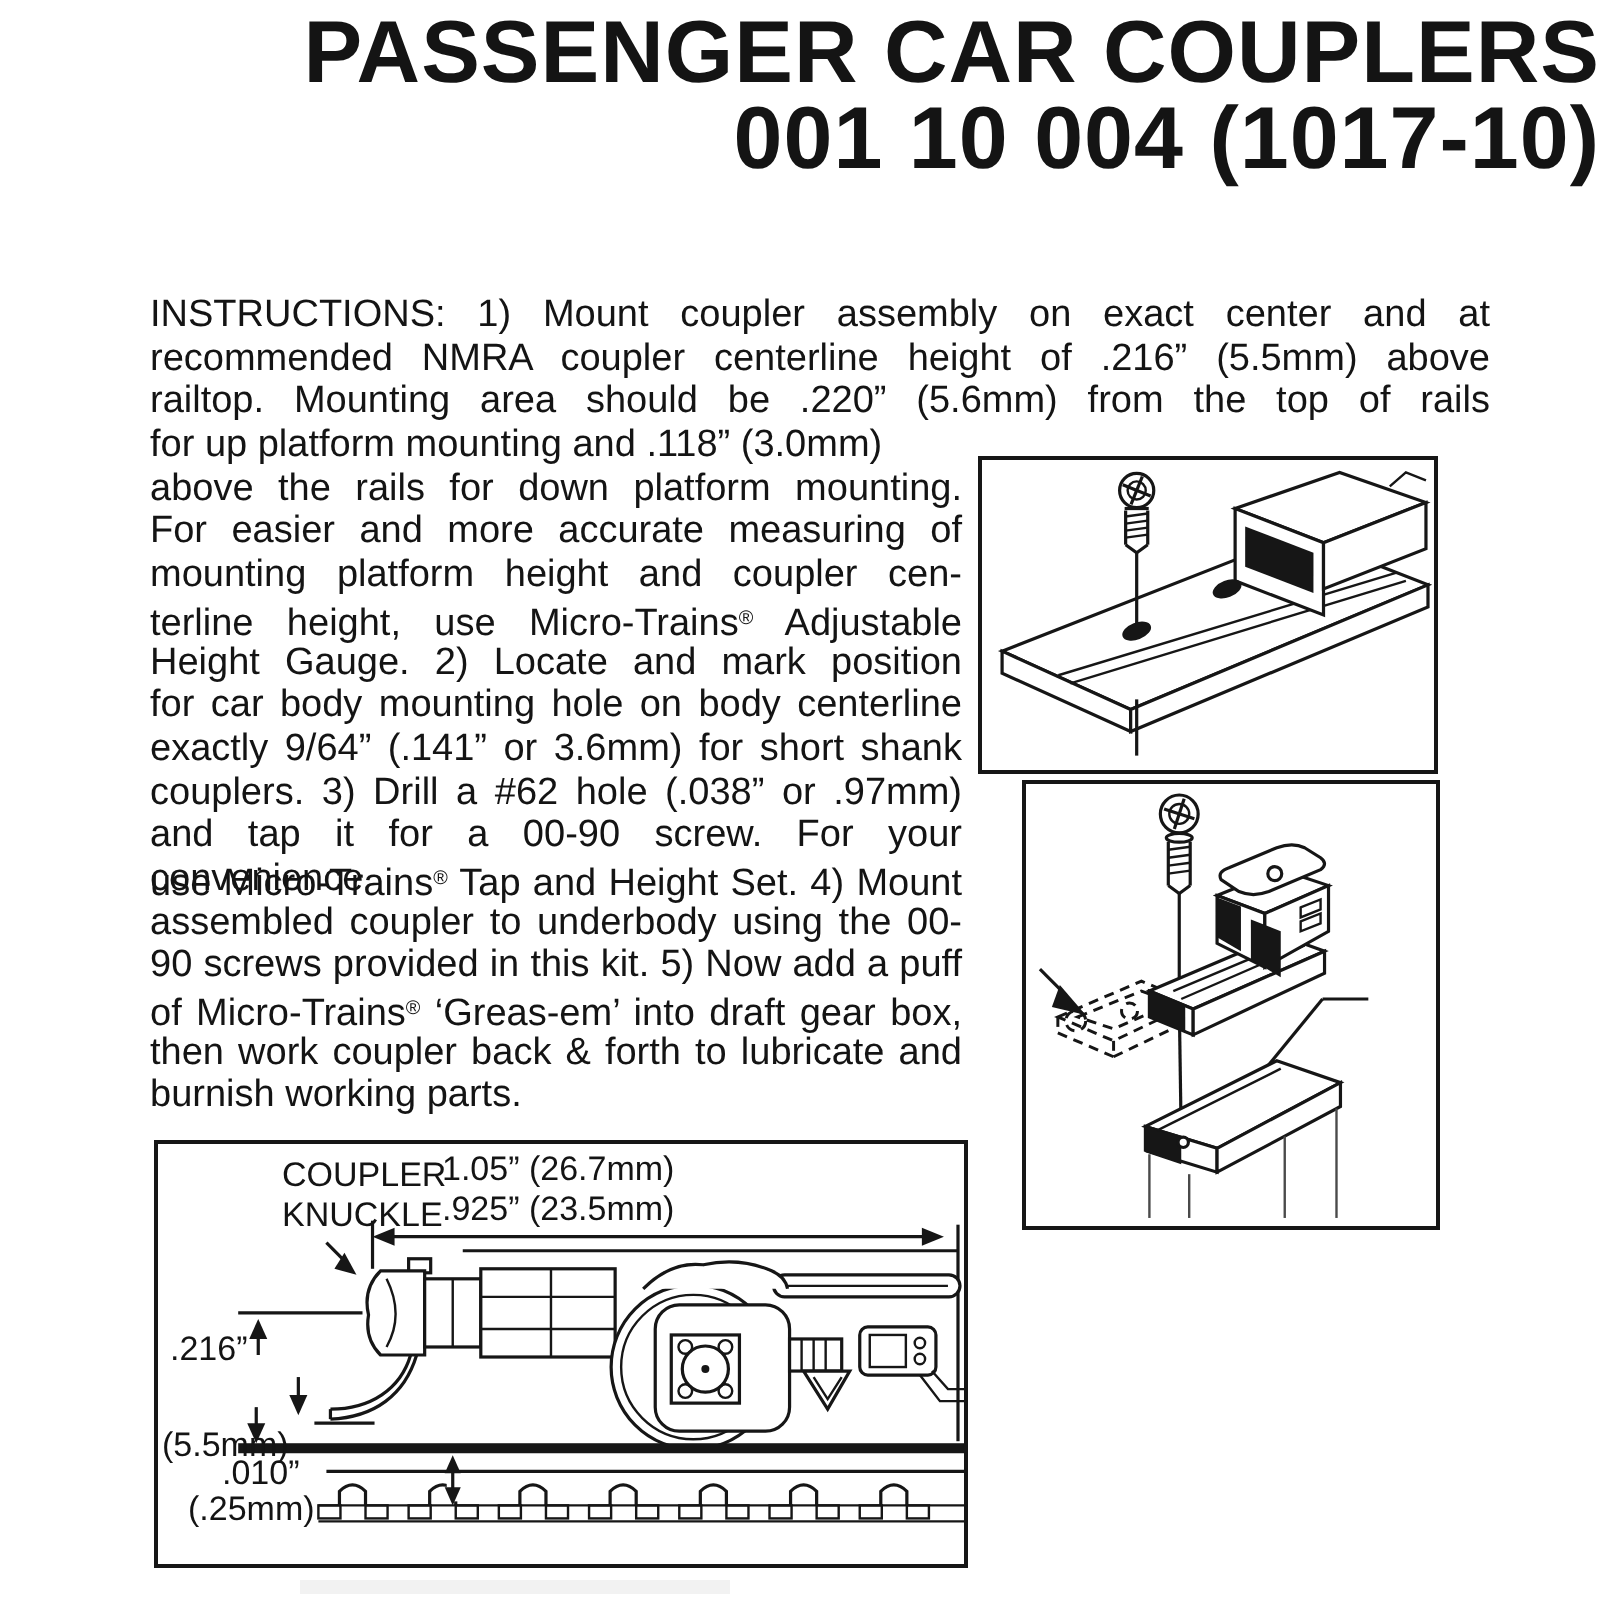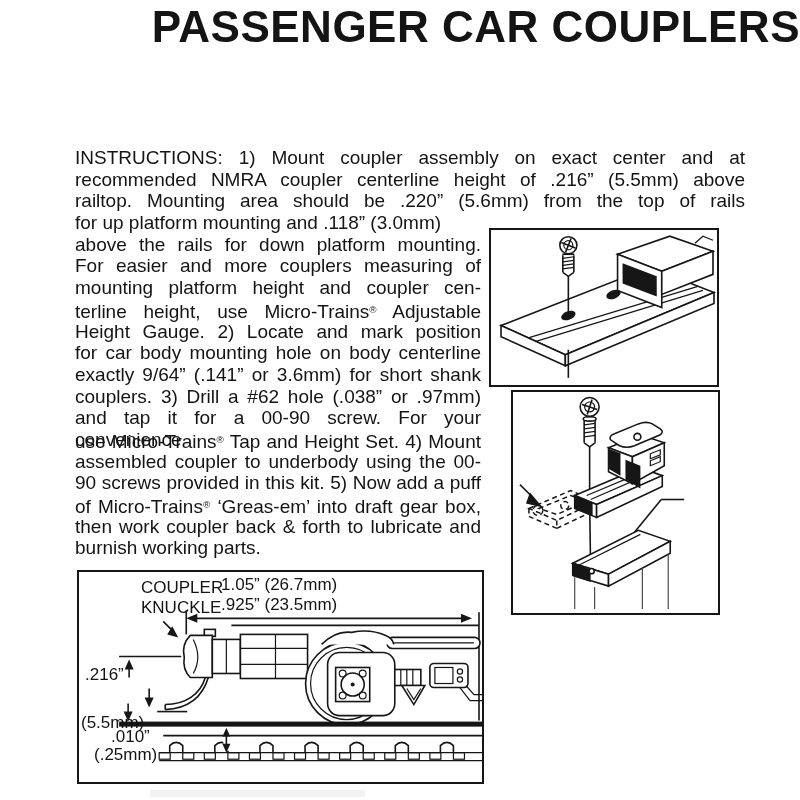--- a/index.html
+++ b/index.html
@@ -46,29 +46,30 @@
   svg .wfill{fill:#ffffff;stroke:#161616;stroke-width:1.6;}
   svg .kfill{fill:#161616;stroke:none;}
   svg .dash{stroke:#161616;stroke-width:1.5;fill:none;stroke-dasharray:5 3.5;}
   svg .gray{stroke:#4a4a4a;stroke-width:1.2;fill:none;}
 </style>
 </head>
 <body>
 
 <div class="title-block">
   <div>PASSENGER CAR COUPLERS</div>
+  <div>001 10 004 (1017-10)</div>
 </div>
 
 <div class="instructions">
     <div class="iline just"><span class="b">INSTRUCTIONS: 1)</span><span> Mount coupler assembly on exact center and at</span></div>
     <div class="iline just"><span>recommended NMRA coupler centerline height of .216” (5.5mm) above</span></div>
     <div class="iline just"><span>railtop. Mounting area should be .220” (5.6mm) from the top of rails</span></div>
     <div class="iline narrow"><span>for up platform mounting and .118” (3.0mm)</span></div>
     <div class="iline narrow just"><span>above the rails for down platform mounting.</span></div>
-    <div class="iline narrow just"><span>For easier and more couplers measuring of</span></div>
+    <div class="iline narrow just"><span>For easier and more accurate measuring of</span></div>
     <div class="iline narrow just"><span>mounting platform height and coupler cen-</span></div>
     <div class="iline narrow just"><span>terline height, use Micro-Trains</span><span class="sup">®</span><span> </span><span class="b">Adjustable</span></div>
     <div class="iline narrow just"><span class="b">Height Gauge</span><span>. </span><span class="b">2)</span><span> Locate and mark position</span></div>
     <div class="iline narrow just"><span>for car body mounting hole on body centerline</span></div>
     <div class="iline narrow just"><span>exactly 9/64” (.141” or 3.6mm) for short shank</span></div>
     <div class="iline narrow just"><span>couplers. </span><span class="b">3)</span><span> Drill a #62 hole (.038” or .97mm)</span></div>
     <div class="iline narrow just"><span>and tap it for a 00-90 screw. For your convenience</span></div>
     <div class="iline narrow just"><span>use Micro-Trains</span><span class="sup">®</span><span> </span><span class="b">Tap and Height Set</span><span>. </span><span class="b">4)</span><span> Mount</span></div>
     <div class="iline narrow just"><span>assembled coupler to underbody using the 00-</span></div>
     <div class="iline narrow just"><span>90 screws provided in this kit. </span><span class="b">5)</span><span> Now add a puff</span></div>

